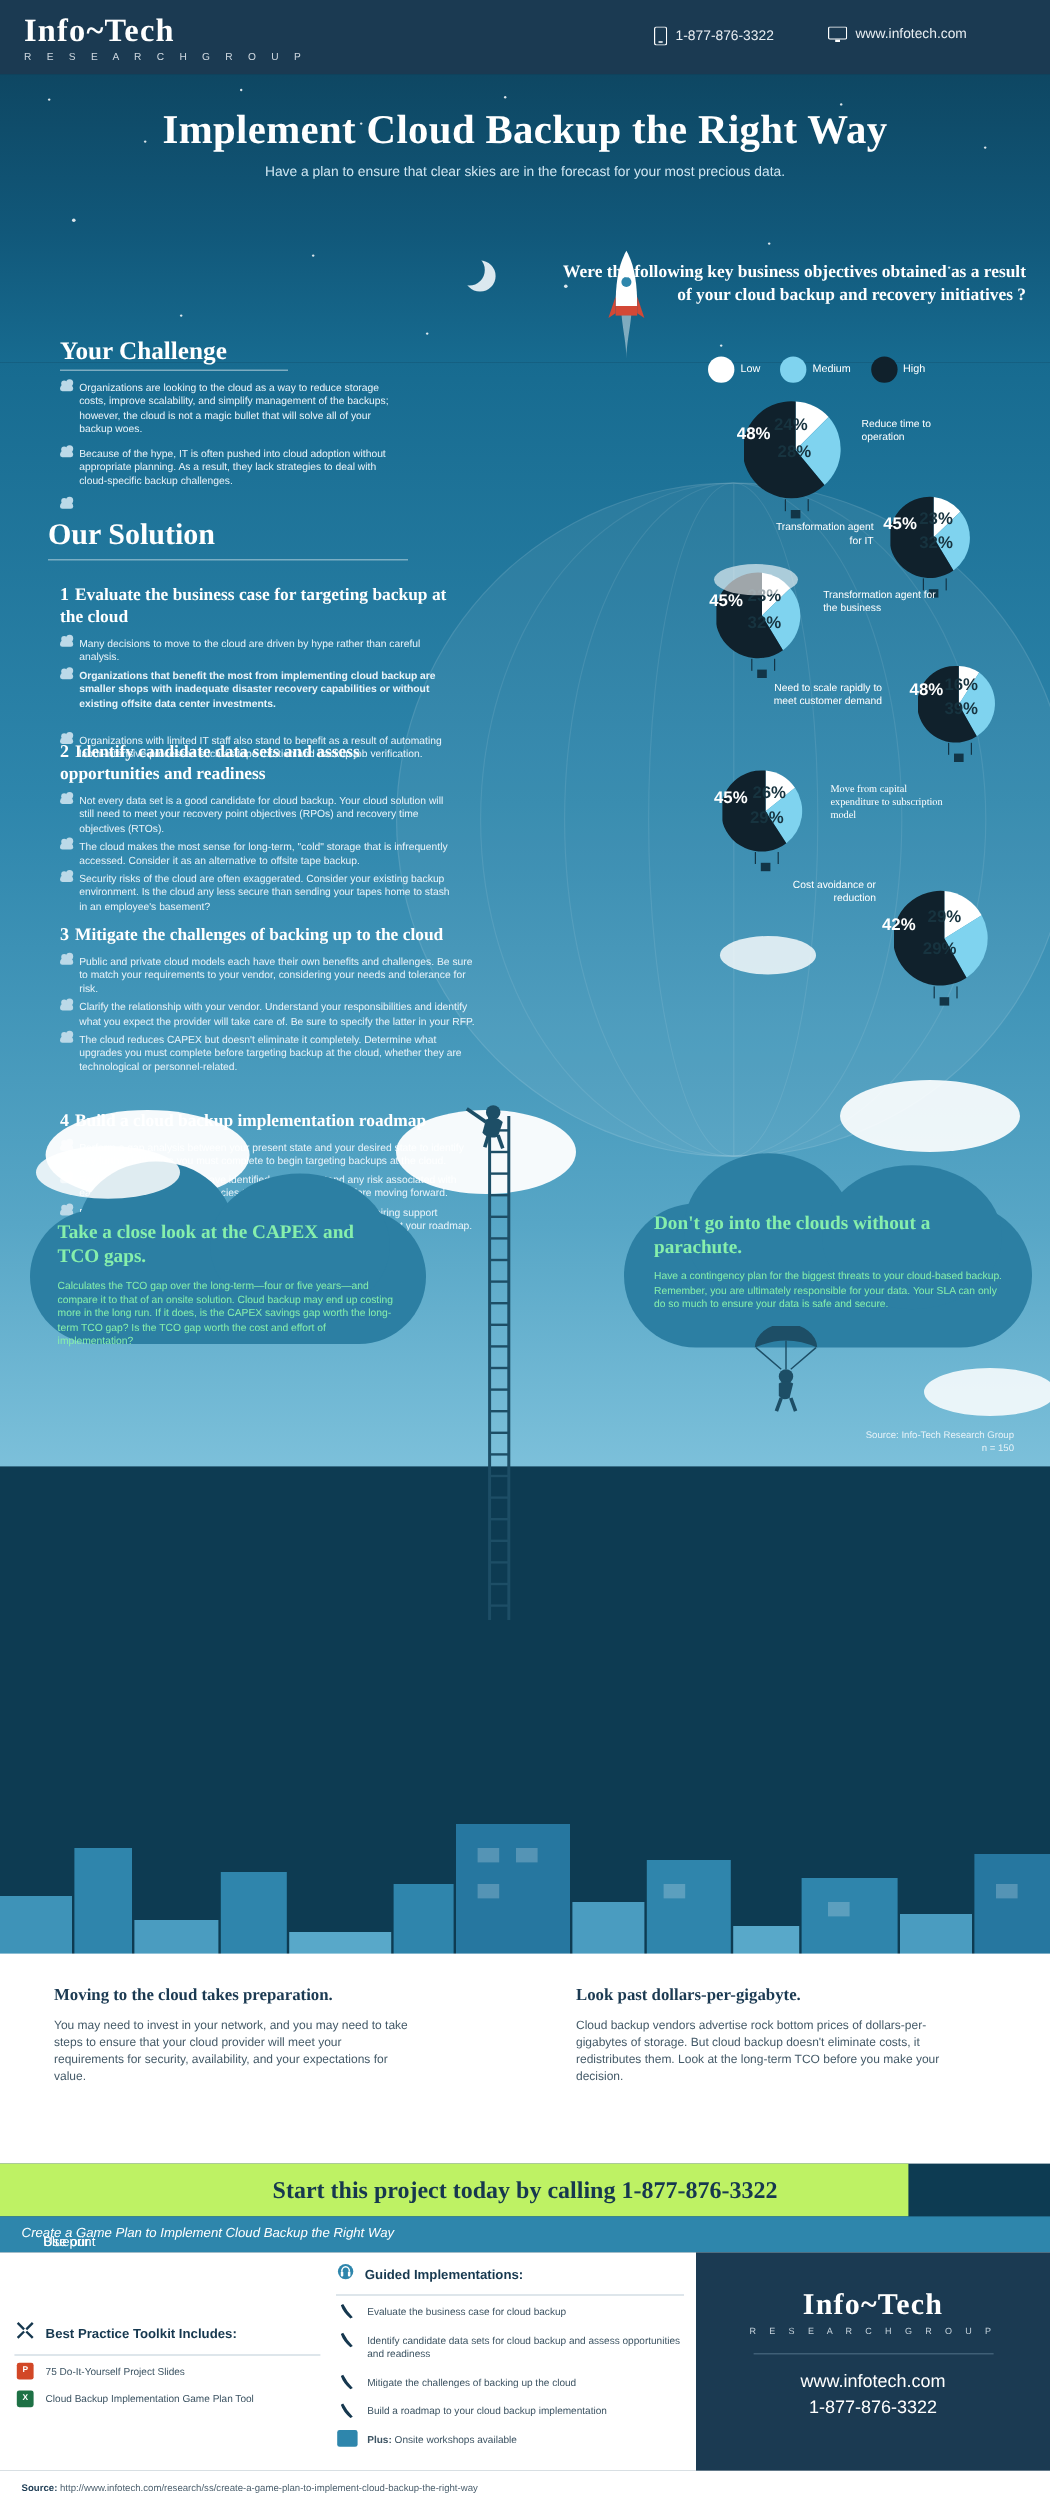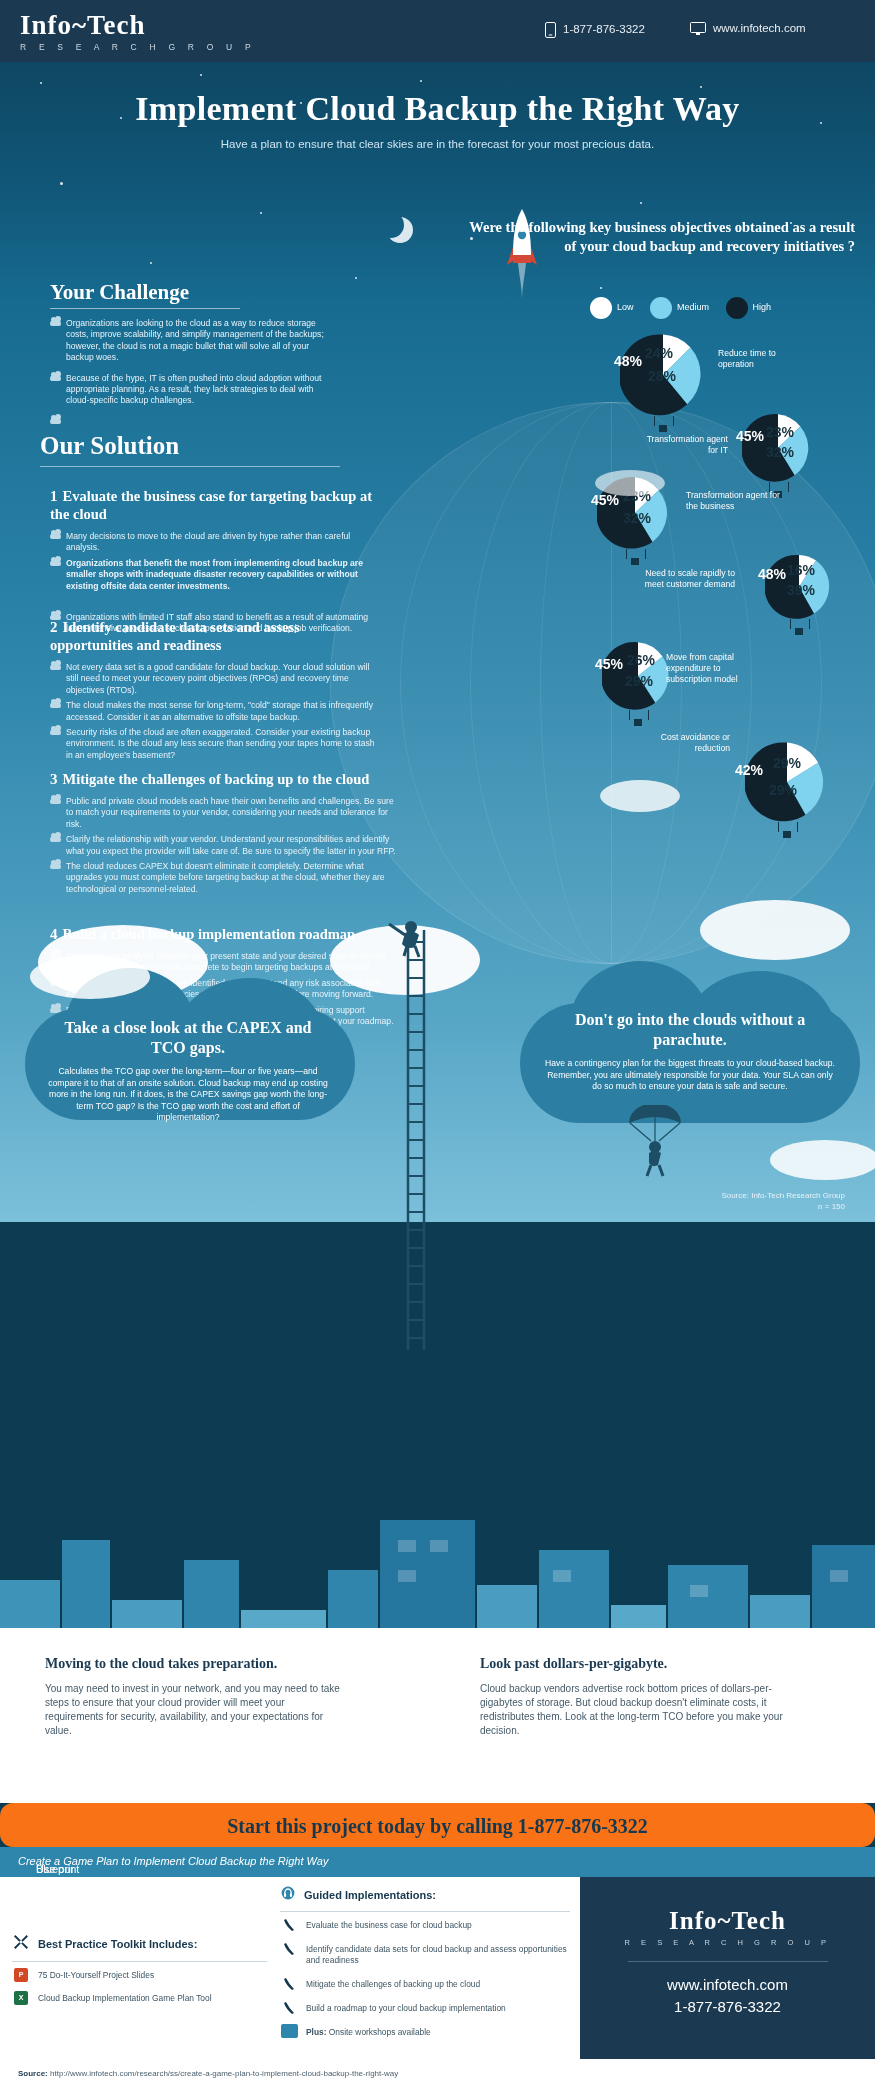--- a/index.html
+++ b/index.html
@@ -68,37 +68,37 @@
   .balloon .basket{position:absolute;left:50%;margin-left:-4px;width:8px;height:7px;background:#123547;}
   .balloon .ropes{position:absolute;left:50%;margin-left:-9px;width:18px;height:10px;border-left:1px solid #123547;border-right:1px solid #123547;transform:skewX(0deg);}
   .pie-lab{position:absolute;font-size:14px;font-weight:bold;}
   .bl-caption{position:absolute;color:#ffffff;font-size:8.6px;line-height:11px;}
   .source{position:absolute;right:30px;top:1190px;color:#e6f2f8;font-size:8px;text-align:right;line-height:11px;}
 
   
   .cloudshape{position:absolute;background:#ffffff;border-radius:50%;}
 
   
-  .callout{position:absolute;text-align:center;color:#ffffff;}
+  .callout{position:absolute;text-align:left;color:#86efac;}
   .callout h3{font-family:"Liberation Serif", serif;font-weight:bold;font-size:16px;margin:0 0 8px 0;line-height:20px;}
   .callout p{font-size:8.6px;line-height:11.6px;margin:0;}
 
   
   .city{position:absolute;left:0;top:1460px;width:875px;height:210px;overflow:hidden;}
   .bldg{position:absolute;bottom:0;background:#2a7ea6;}
   .win{position:absolute;background:rgba(255,255,255,.22);}
 
   
   .whitezone{position:absolute;left:0;top:1628px;width:875px;height:175px;background:#ffffff;}
   .wz-col{position:absolute;color:#2c3e4c;}
   .wz-col h4{font-family:"Liberation Serif", serif;font-size:14px;margin:0 0 10px 0;color:#1b3a52;}
   .wz-col p{font-size:10px;line-height:14px;margin:0;color:#445a68;}
 
   
-  .cta{position:absolute;left:0;top:1803px;width:875px;height:44px;background:#f97316;border-radius:13px;}
+  .cta{position:absolute;left:0;top:1803px;width:757px;height:44px;background:#bef264;}
   .cta-text{position:absolute;left:0;top:12px;width:875px;text-align:center;color:#16384f;
     font-family:"Liberation Serif", serif;font-weight:bold;font-size:20px;}
   .blueband{position:absolute;left:0;top:1847px;width:875px;height:30px;background:#2e86ac;}
   .blueband span{position:absolute;left:18px;top:8px;color:#ffffff;font-size:11px;}
   .blueband i{font-style:italic;}
 
   
   .footer{position:absolute;left:0;top:1877px;width:875px;height:182px;background:#ffffff;}
   .fpanel-left{position:absolute;left:12px;top:8px;width:255px;margin-top:48px;}
   .fpanel-mid{position:absolute;left:280px;top:8px;width:290px;}
@@ -309,21 +309,21 @@
       <path d="M50 50 L50 3 A47 47 0 0 1 84 23 Z" fill="#ffffff"></path>
       <path d="M50 50 L84 23 A47 47 0 0 1 74 87 Z" fill="#7fd3ef"></path>
       <path d="M50 50 L74 87 A47 47 0 1 1 50 3 Z" fill="#10212c"></path>
     </svg>
     <div class="ropes" style="top:70px;"></div>
     <div class="basket" style="top:79px;"></div>
   </div>
   <div class="pie-lab" style="left:627px;top:652px;color:#17333f;">26%</div>
   <div class="pie-lab" style="left:625px;top:673px;color:#17333f;">29%</div>
   <div class="pie-lab" style="left:595px;top:656px;color:#ffffff;">45%</div>
-  <div class="bl-caption" style="left:666px;top:652px;width:96px;">Move from capital expenditure to subscription model</div>
+  <div class="bl-caption" style="left:692px;top:652px;width:96px;font-family:Liberation Serif, serif;">Move from capital expenditure to subscription model</div>
 
   <div class="balloon" style="left:745px;top:740px;">
     <svg width="84" height="84" viewBox="0 0 100 100">
       <path d="M50 50 L50 3 A47 47 0 0 1 87 27 Z" fill="#ffffff"></path>
       <path d="M50 50 L87 27 A47 47 0 0 1 72 89 Z" fill="#7fd3ef"></path>
       <path d="M50 50 L72 89 A47 47 0 1 1 50 3 Z" fill="#10212c"></path>
     </svg>
     <div class="ropes" style="top:82px;"></div>
     <div class="basket" style="top:91px;"></div>
   </div>

